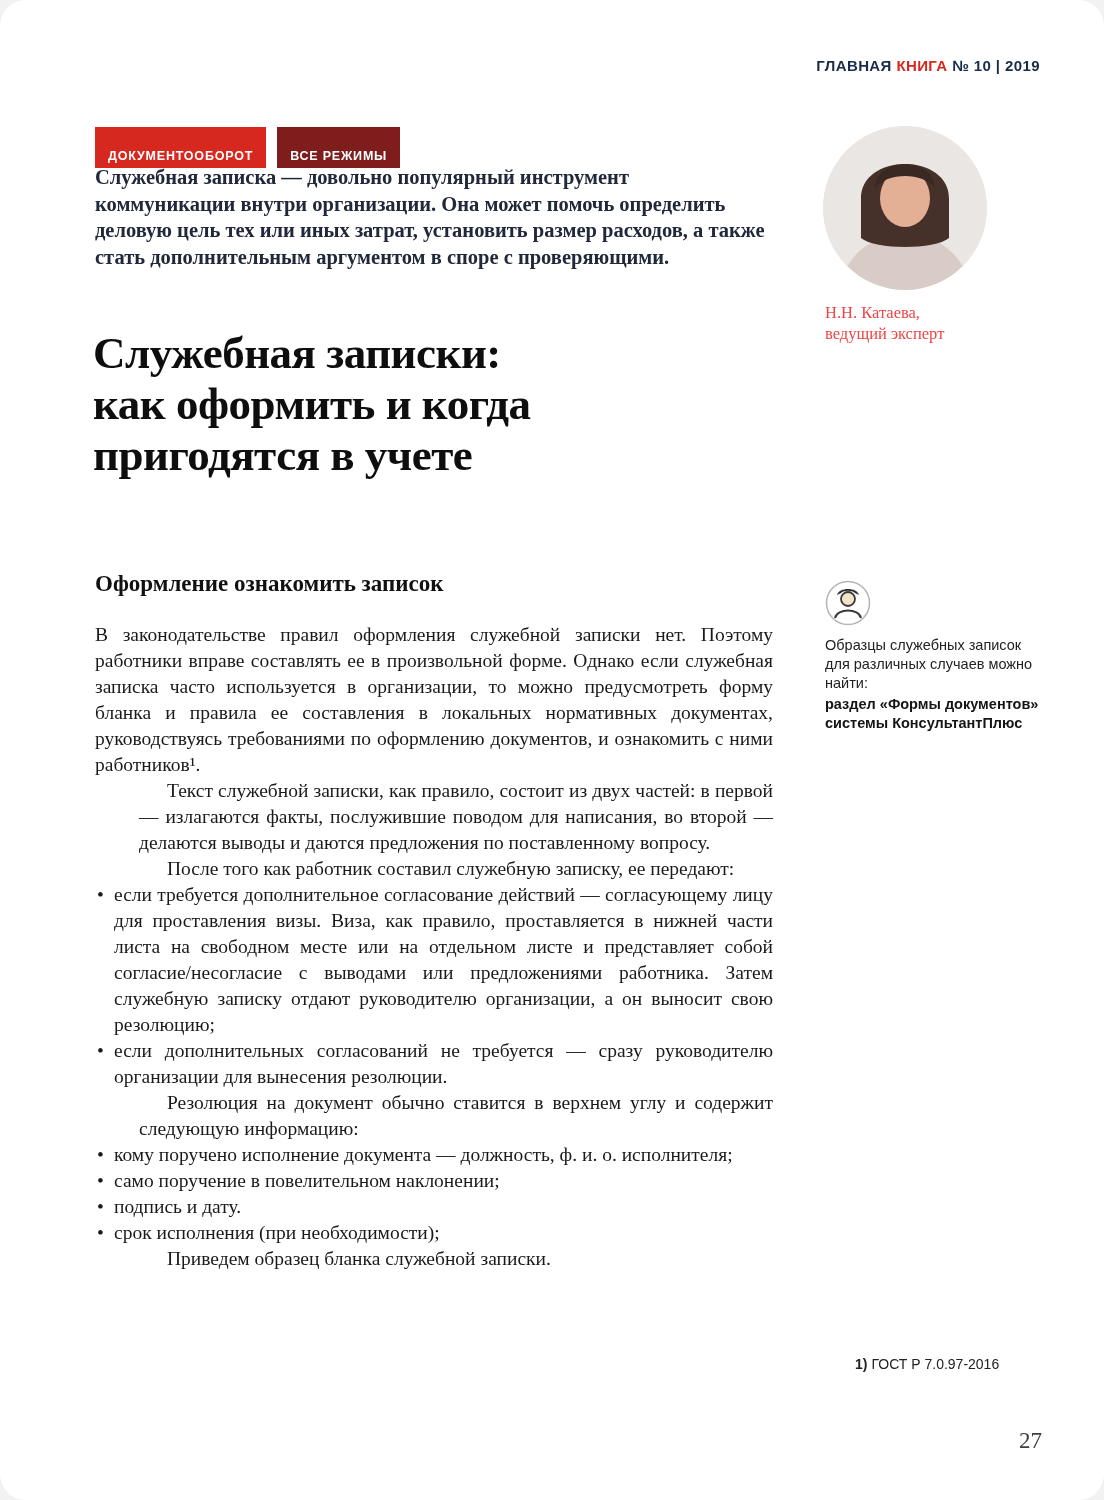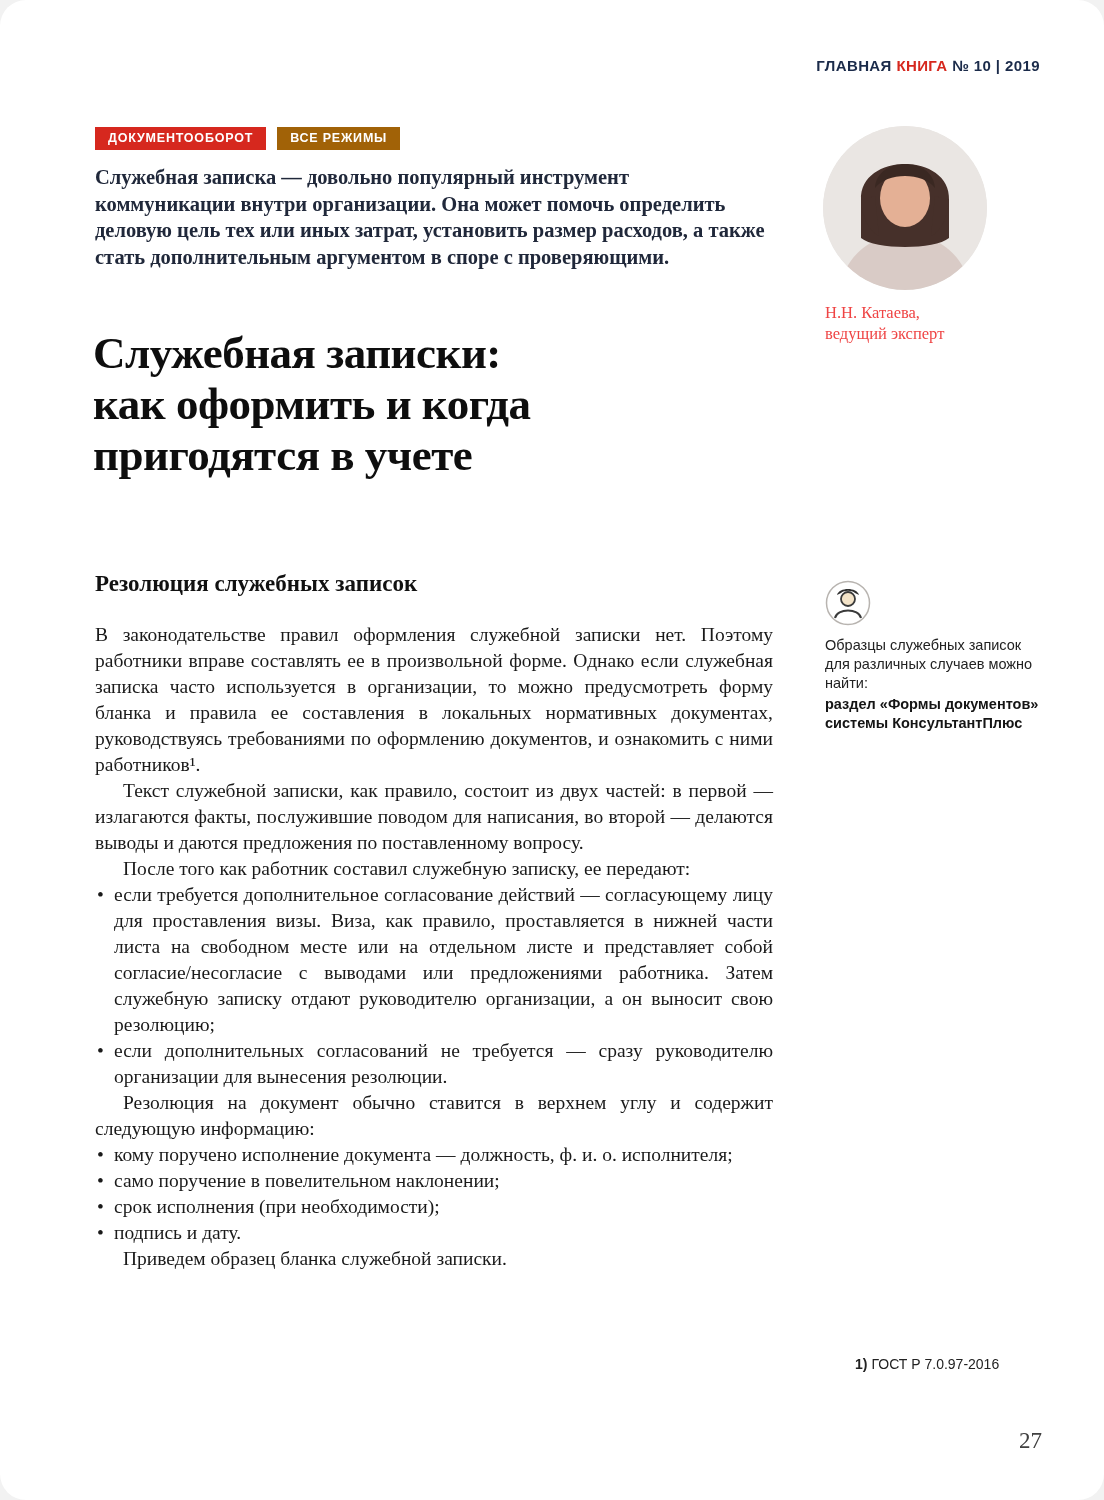--- a/index.html
+++ b/index.html
@@ -14,24 +14,24 @@
     font-family:"Liberation Sans",sans-serif;font-weight:bold;
     font-size:15px;letter-spacing:.4px;color:#1b2b4a;white-space:nowrap;
   }
   .mag-header .brand2{color:#d6281e;}
   .mag-header .issue{font-weight:bold;color:#1b2b4a;}
   
   .badges{position:absolute;top:127px;left:95px;}
   .badge{
     display:inline-block;font-family:"Liberation Sans",sans-serif;
     font-weight:bold;font-size:12.5px;letter-spacing:.8px;color:#fff;
-    padding:4px 13px 5px;vertical-align:top;
+    padding:22px 13px 5px;vertical-align:top;
   }
   .badge.red{background:#d6281e;}
-  .badge.purple{background:#a16207;margin-left:7px;}
+  .badge.purple{background:#7f1d1d;margin-left:7px;}
   
   .intro{
     position:absolute;top:164px;left:95px;width:678px;margin:0;
     font-weight:bold;font-size:20.5px;line-height:26.6px;color:#20283a;
   }
   
   .photo{
     position:absolute;top:126px;left:823px;width:164px;height:164px;
     border-radius:50%;overflow:hidden;background:#e9e6e3;
   }
@@ -45,21 +45,21 @@
     position:absolute;top:328px;left:93px;width:700px;margin:0;
     font-size:45px;line-height:51px;font-weight:bold;color:#0e0e0e;
     letter-spacing:-.5px;white-space:pre-line;
   }
   
   .content{position:absolute;top:570px;left:95px;width:678px;}
   .section-heading{
     margin:0 0 24px 0;font-size:23px;line-height:28px;font-weight:bold;color:#111;
   }
   .content p{margin:0;font-size:19.5px;line-height:26px;text-align:justify;color:#1a1a1a;}
-  .content p.indent{text-indent:28px;}
+  .content p.indent{text-indent:28px;margin-left:44px;}
   .bullet{
     position:relative;padding-left:19px;margin:0;
     font-size:19.5px;line-height:26px;text-align:justify;color:#1a1a1a;
   }
   .bullet::before{content:"\2022";position:absolute;left:2px;top:0;}
   
   .sidebar{position:absolute;top:580px;left:825px;width:220px;
     font-family:"Liberation Sans",sans-serif;}
   .sidebar-icon{width:46px;height:46px;margin-bottom:10px;display:block;}
   .sidebar-note{margin:0;font-size:14.5px;line-height:19px;color:#222;}
@@ -119,31 +119,31 @@
   <div class="author">
     <div>Н.Н. Катаева,</div>
     <div>ведущий эксперт</div>
   </div>
 
   <h1 class="title">Служебная записки:
 как оформить и когда
 пригодятся в учете</h1>
 
   <div class="content">
-    <h2 class="section-heading">Резолюция служебных записок</h2>
+    <h2 class="section-heading">Оформление ознакомить записок</h2>
     <p>В законодательстве правил оформления служебной записки нет. Поэтому работники вправе составлять ее в произвольной форме. Однако если служебная записка часто используется в организации, то можно предусмотреть форму бланка и правила ее составления в локальных нормативных документах, руководствуясь требованиями по оформлению документов, и ознакомить с ними работников¹.</p>
     <p class="indent">Текст служебной записки, как правило, состоит из двух частей: в первой — излагаются факты, послужившие поводом для написания, во второй — делаются выводы и даются предложения по поставленному вопросу.</p>
     <p class="indent">После того как работник составил служебную записку, ее передают:</p>
     <p class="bullet">если требуется дополнительное согласование действий — согласующему лицу для проставления визы. Виза, как правило, проставляется в нижней части листа на свободном месте или на отдельном листе и представляет собой согласие/несогласие с выводами или предложениями работника. Затем служебную записку отдают руководителю организации, а он выносит свою резолюцию;</p>
     <p class="bullet">если дополнительных согласований не требуется — сразу руководителю организации для вынесения резолюции.</p>
     <p class="indent">Резолюция на документ обычно ставится в верхнем углу и содержит следующую информацию:</p>
     <p class="bullet">кому поручено исполнение документа — должность, ф. и. о. исполнителя;</p>
     <p class="bullet">само поручение в повелительном наклонении;</p>
+    <p class="bullet">подпись и дату.</p>
     <p class="bullet">срок исполнения (при необходимости);</p>
-    <p class="bullet">подпись и дату.</p>
     <p class="indent">Приведем образец бланка служебной записки.</p>
   </div>
 
   <aside class="sidebar">
     <svg class="sidebar-icon" viewBox="0 0 46 46" aria-hidden="true">
       <circle cx="23" cy="23" r="21.5" fill="#ffffff" stroke="#b8b4b0" stroke-width="1.5"></circle>
       <circle cx="23" cy="19" r="7" fill="#f3e3c8" stroke="#3a3a3a" stroke-width="1.8"></circle>
       <path d="M12 15 C14 7 32 7 34 15 L30 13 C27 10 19 10 16 13 Z" fill="#2e2e2e"></path>
       <path d="M10 38 C12 28 34 28 36 38" fill="none" stroke="#3a3a3a" stroke-width="2"></path>
     </svg>

